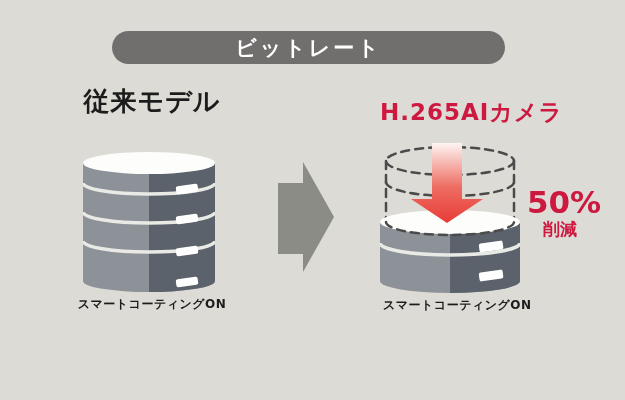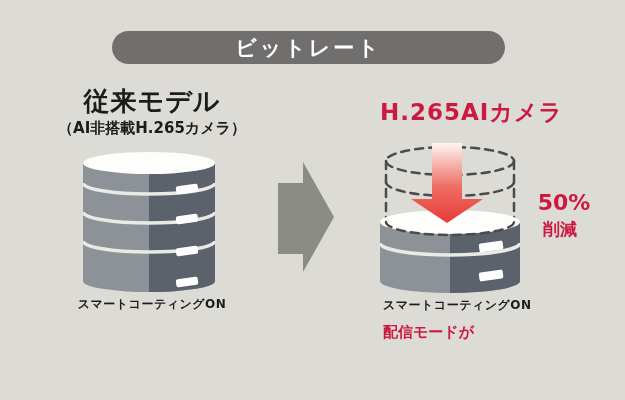--- a/index.html
+++ b/index.html
@@ -25,21 +25,21 @@
   .col-left{left:26px;width:252px;text-align:center;}
   .col-right-head{left:380px;width:210px;text-align:left;}
 
   .h-black{font-size:26px;font-weight:bold;color:#1c1c1c;letter-spacing:1px;}
   .sub-black{font-size:15px;font-weight:bold;color:#1c1c1c;}
   .h-red{font-size:23px;font-weight:bold;color:var(--red,#cd1840);letter-spacing:1px;}
   .caption{font-size:12px;font-weight:bold;color:#1c1c1c;letter-spacing:0.5px;}
 
   .stat{left:518px;top:186px;width:84px;text-align:center;color:var(--red,#cd1840);font-weight:bold;}
   .stat .small{font-size:17px;line-height:20px;display:block;}
-  .stat .big{font-size:22px;line-height:33px;display:block;letter-spacing:0px;margin-left:8px;}
+  .stat .big{font-size:31px;line-height:33px;display:block;letter-spacing:0px;margin-left:8px;}
 
   .note{
     left:383px;top:321px;width:230px;
     color:var(--red,#cd1840);font-size:15px;font-weight:bold;line-height:22px;
   }
 
   
   .cyl-light{fill:var(--cyl_light,#8d9298);}
   .cyl-dark{fill:var(--cyl_dark,#5b626b);}
   .cyl-cap{fill:#fdfdfb;}
@@ -51,21 +51,20 @@
 </head>
 <body>
 
 <div class="stage">
 
   <div class="abs title-pill">
     <span>ビットレート</span>
   </div>
 
   <div class="abs col-left h-black" style="top:84px;">従来モデル</div>
-  <div class="abs col-left sub-black" style="top:119px;">（AI非搭載H.265カメラ）</div>
 
   <svg class="abs" style="left:83px;top:152px;" width="132" height="141" viewBox="0 0 132 141">
 
     <path class="cyl-light" d="M0,11 L0,129 A66,11 0 0 0 132,129 L132,11 Z"></path>
 
     <path class="cyl-dark" d="M66,22 L66,140 A66,11 0 0 0 132,129 L132,11 A66,11 0 0 1 66,22 Z"></path>
 
     <path class="sep" d="M0,31 A66,11 0 0 0 132,31"></path>
     <path class="sep" d="M0,60 A66,11 0 0 0 132,60"></path>
     <path class="sep" d="M0,89 A66,11 0 0 0 132,89"></path>
@@ -117,16 +116,15 @@
   </svg>
 
   <div class="abs stat">
     <span class="big">50%</span>
     <span class="small">削減</span>
   </div>
 
   <div class="abs caption" style="left:383px;top:297px;">スマートコーティングON</div>
 
   <div class="abs note">
-    <div>配信モードが</div>
   </div>
 
 </div>
 
 </body></html>

